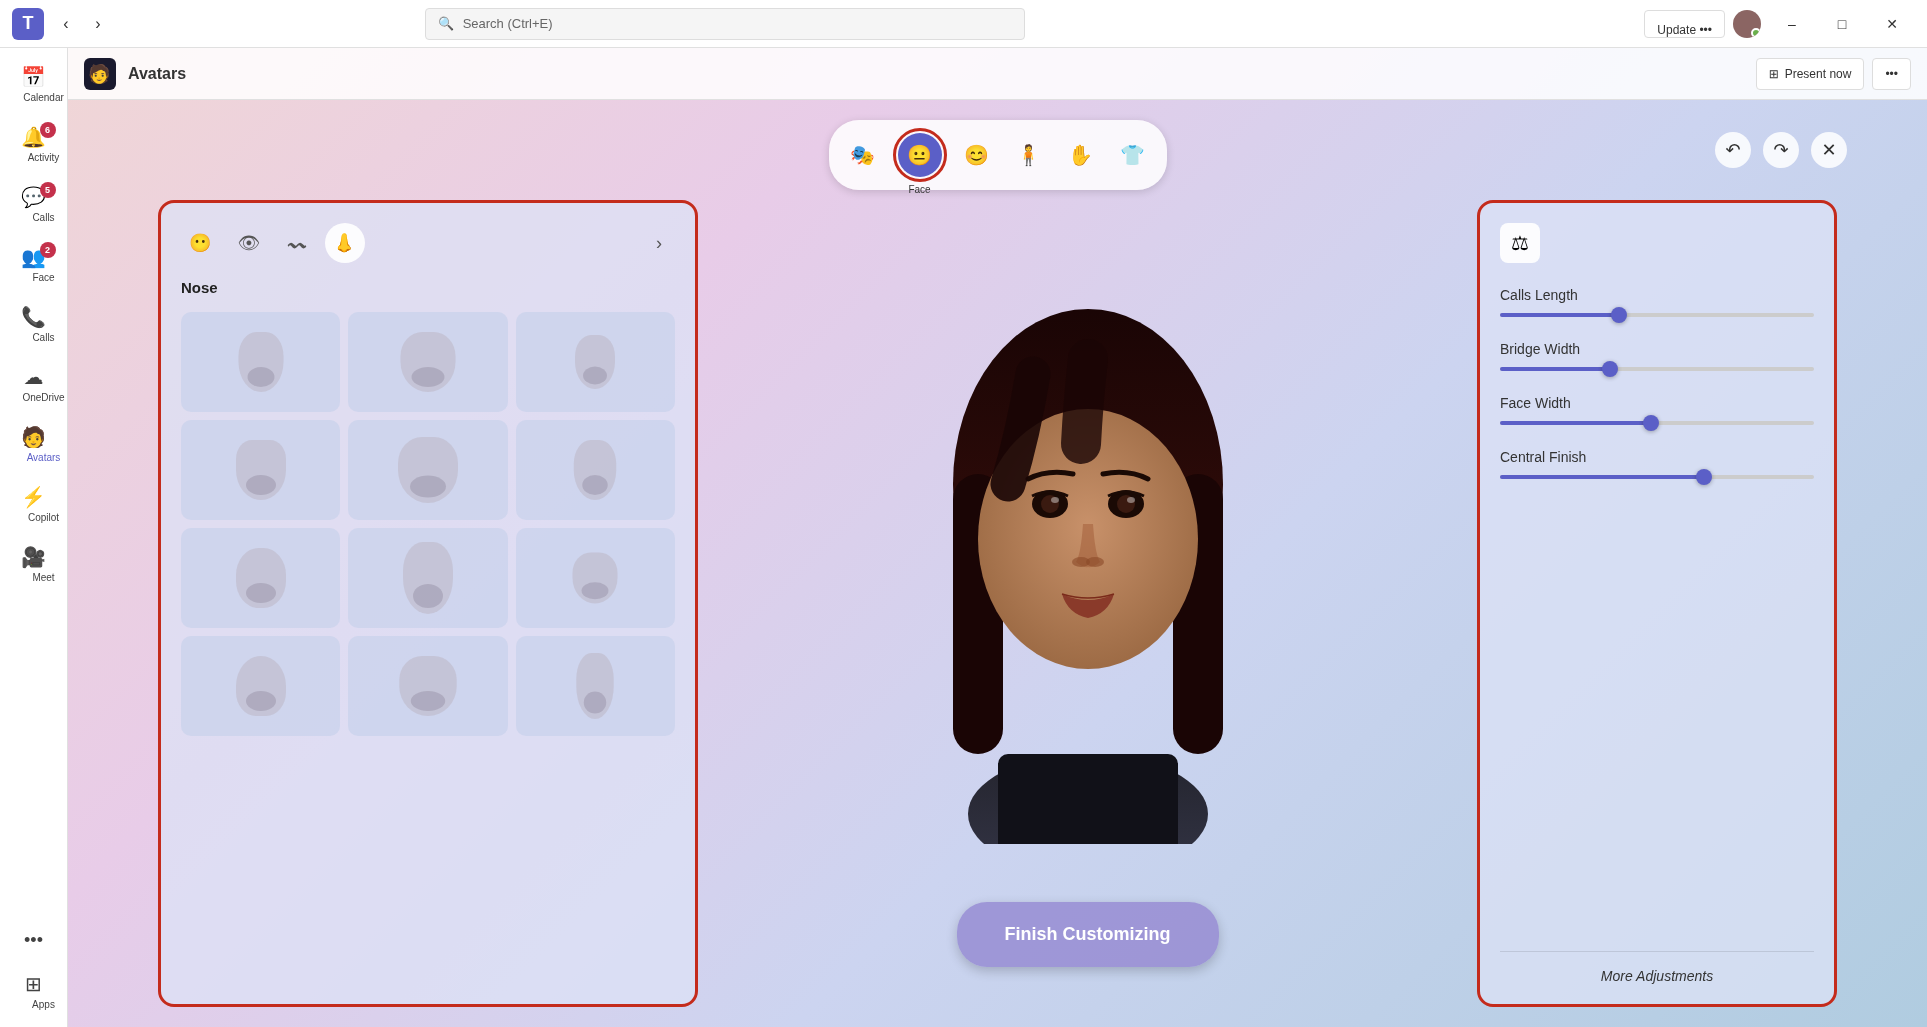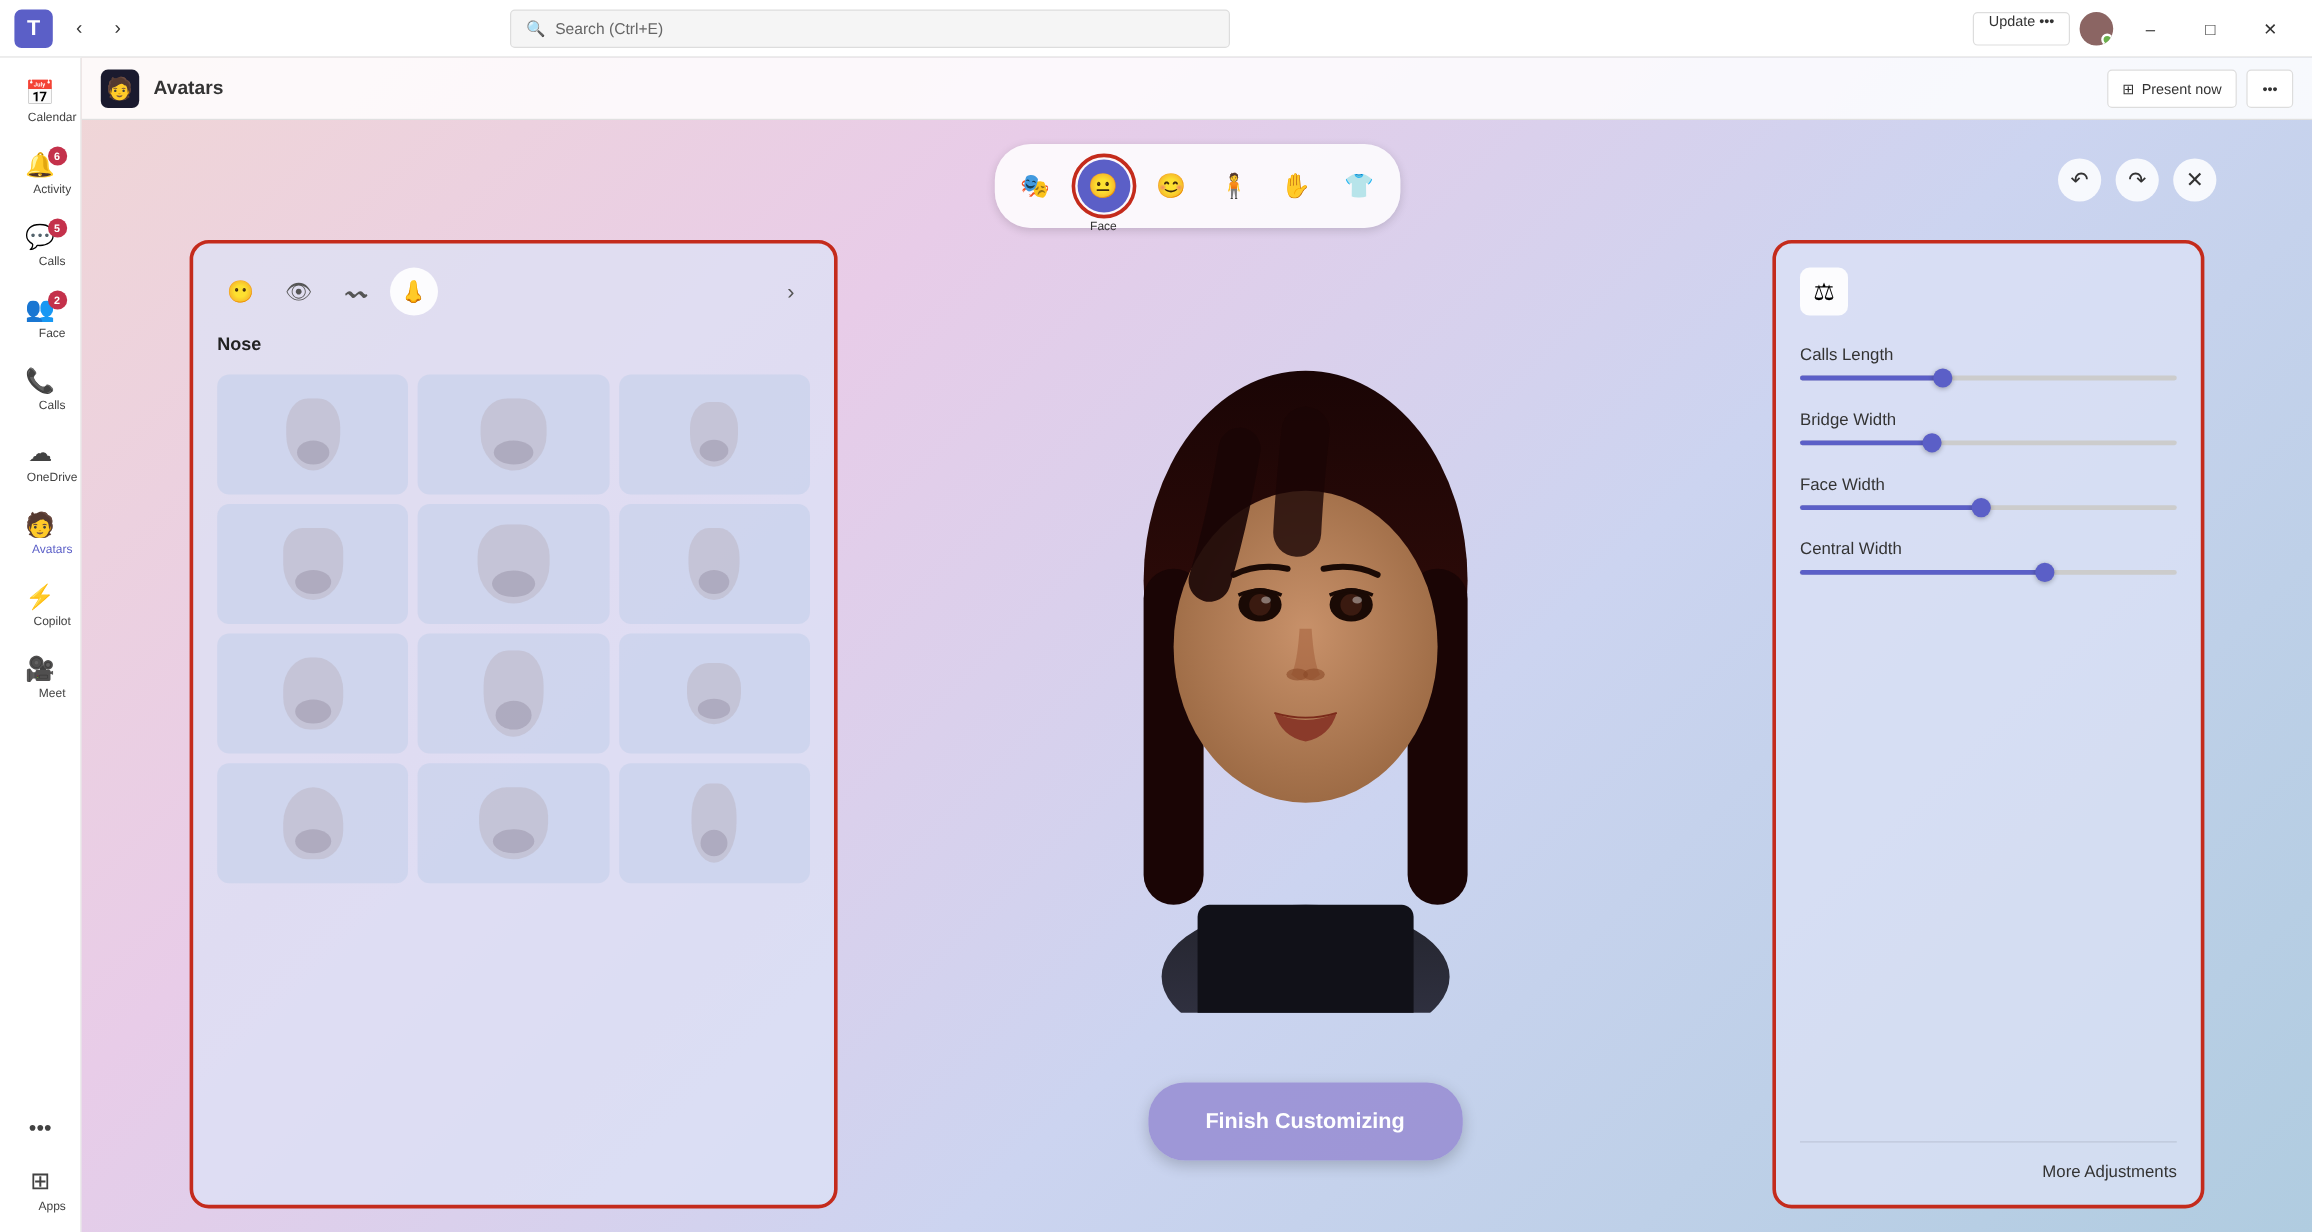--- a/index.html
+++ b/index.html
@@ -15,21 +15,21 @@
       border-bottom: 1px solid #e0e0e0;
       flex-shrink: 0;
       gap: 8px;
     }
     .title-bar-left { display: flex; align-items: center; gap: 8px; }
     .teams-logo { width: 32px; height: 32px; background: #5b5fc7; border-radius: 6px; display: flex; align-items: center; justify-content: center; color: white; font-size: 18px; font-weight: bold; }
     .nav-arrows { display: flex; gap: 4px; }
     .nav-btn { width: 28px; height: 28px; border: none; background: transparent; cursor: pointer; color: #333; font-size: 16px; display: flex; align-items: center; justify-content: center; border-radius: 4px; }
     .search-bar { flex: 1; max-width: 600px; height: 32px; background: #f5f5f5; border: 1px solid #ddd; border-radius: 4px; display: flex; align-items: center; padding: 0 12px; gap: 8px; color: #666; font-size: 13px; margin: 0 auto; }
     .title-bar-right { display: flex; align-items: center; gap: 8px; margin-left: auto; }
-    .update-btn { height: 28px; padding: 0 12px; background: white; border: 1px solid #ddd; border-radius: 4px; cursor: pointer; font-size: 12px; color: #333; display: flex; align-items: flex-start; gap: 4px; }
+    .update-btn { height: 28px; padding: 0 12px; background: white; border: 1px solid #ddd; border-radius: 4px; cursor: pointer; font-size: 12px; color: #333; display: flex; align-items: flex-end; gap: 4px; }
     .avatar-icon { width: 28px; height: 28px; border-radius: 50%; background: #8b6563; overflow: hidden; position: relative; }
     .avatar-dot { width: 10px; height: 10px; background: #6ab04c; border: 2px solid white; border-radius: 50%; position: absolute; bottom: 0; right: 0; }
     .window-controls { display: flex; gap: 4px; }
     .wc-btn { width: 46px; height: 32px; border: none; background: transparent; cursor: pointer; color: #333; font-size: 14px; display: flex; align-items: center; justify-content: center; }
 
     
     .main-layout { display: flex; flex: 1; overflow: hidden; }
 
     
     .sidebar {
@@ -368,25 +368,26 @@
       top: 50%;
       transform: translateY(-50%);
       cursor: grab;
       box-shadow: 0 1px 4px rgba(0,0,0,0.3);
     }
 
     .more-adjustments {
       margin-top: auto;
       padding-top: 16px;
       border-top: 1px solid rgba(0,0,0,0.1);
-      text-align: right;
+      text-align: center;
       font-size: 14px;
       font-weight: 500;
       color: #333;
       cursor: pointer;
+      font-style: italic;
     }
   </style>
 </head>
 <body>
 
 <div class="title-bar">
   <div class="title-bar-left">
     <div class="teams-logo">T</div>
   </div>
   <div class="nav-arrows">
@@ -637,21 +638,21 @@
 
         <div class="adjustment-section">
           <div class="adjustment-label">Face Width</div>
           <div class="slider-track">
             <div class="slider-fill" style="width: 48%;"></div>
             <div class="slider-thumb" style="left: calc(48% - 8px);"></div>
           </div>
         </div>
 
         <div class="adjustment-section">
-          <div class="adjustment-label">Central Width</div>
+          <div class="adjustment-label">Central Finish</div>
           <div class="slider-track">
             <div class="slider-fill" style="width: 65%;"></div>
             <div class="slider-thumb" style="left: calc(65% - 8px);"></div>
           </div>
         </div>
 
         <div class="more-adjustments">More Adjustments</div>
       </div>
 
     </div>

